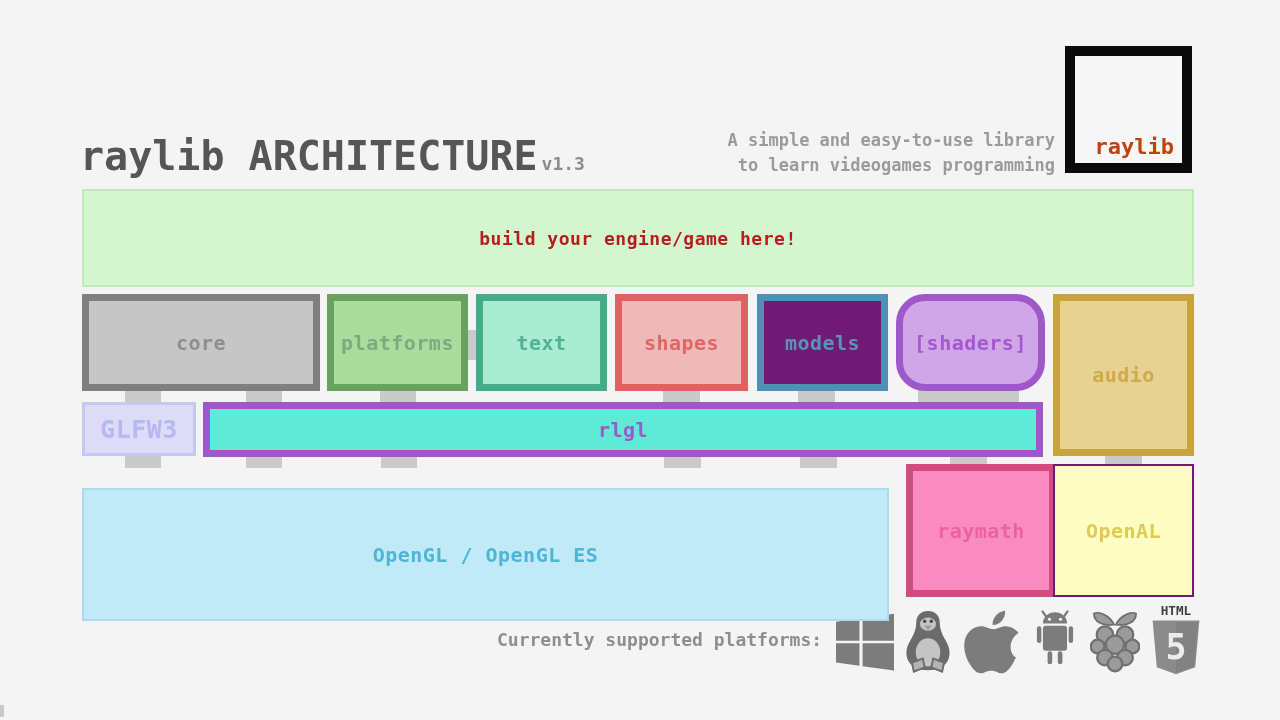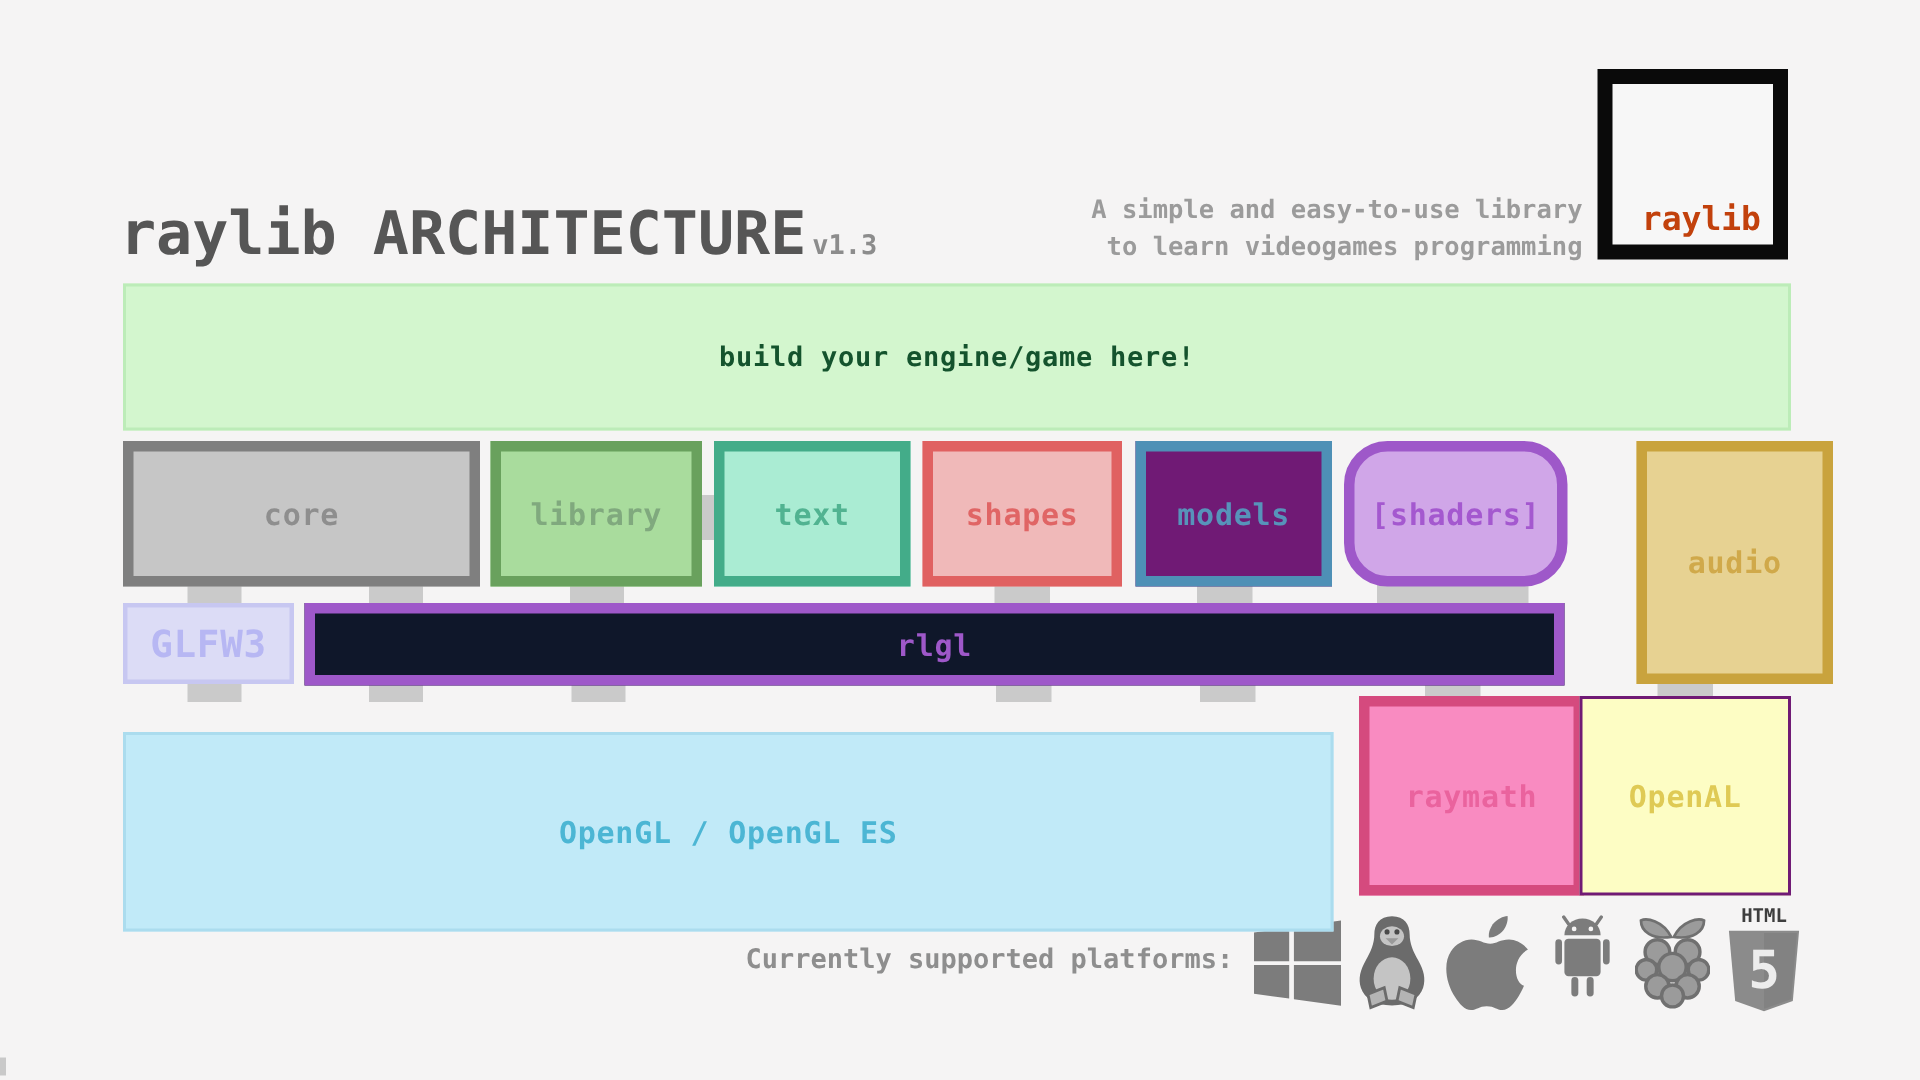--- a/index.html
+++ b/index.html
@@ -10,33 +10,33 @@
   }
   
   .title { position:absolute; left:80px; top:133px; font-size:40px; color:#565656; white-space:nowrap; }
   .title .version { font-size:18px; color:#8c8c8c; margin-left:4px; }
   .tagline { position:absolute; right:225px; top:128px; text-align:right; font-size:17px; line-height:25px; color:#9b9b9b; }
   .logo { position:absolute; left:1065px; top:46px; width:127px; height:127px; box-sizing:border-box; border:10px solid #0a0a0a; background:#f7f7f7; }
   .logo span { position:absolute; right:8px; bottom:4px; font-size:22px; color:#c2410c;margin-top:37px; }
   
   .box { position:absolute; box-sizing:border-box; display:flex; align-items:center; justify-content:center; z-index:2; font-size:20px; letter-spacing:0.5px; white-space:nowrap; }
   
-  .engine { left:82px; top:189px; width:1112px; height:98px; background:#d3f6ce; border:2px solid #bcecb8; color:#14532d; font-size:18px; }
+  .engine { left:82px; top:189px; width:1112px; height:98px; background:#d3f6ce; border:2px solid #bcecb8; color:#b91c1c; font-size:18px; }
   
   .mod { top:294px; height:97px; border-width:7px; border-style:solid; }
   .m-core     { left:82px;  width:238px; border-color:#7f7f7f; background:#c6c6c6; color:#8e8e8e; }
   .m-textures { left:327px; width:141px; border-color:#69a15d; background:#a9dc9d; color:#80a97e; }
   .m-text     { left:476px; width:131px; border-color:#43ac89; background:#aaecd3; color:#51b391; }
   .m-shapes   { left:615px; width:133px; border-color:#e06161; background:#f0b9b9; color:#e06565; }
   .m-models   { left:757px; width:131px; border-color:#4e90b6; background:#701a75; color:#5793ba; }
   .m-shaders  { left:896px; width:149px; border-color:#9e58c9; background:#d0a6e8; color:#a458cf;border-radius:29px; }
-  .m-audio    { left:1091px; top:294px; width:131px; height:162px; border:7px solid #c9a33d; background:#e7d292; color:#d0a94a; }
+  .m-audio    { left:1053px; top:294px; width:141px; height:162px; border:7px solid #c9a33d; background:#e7d292; color:#d0a94a; }
   
   .glfw { left:82px; top:402px; width:114px; height:54px; border:3px solid #c7c7f1; background:#dcdcf6; color:#b7b7f3; font-size:25px; }
-  .rlgl { left:203px; top:402px; width:840px; height:55px; border:7px solid #9e58c9; background:#0f172a; color:#9e58c9; }
+  .rlgl { left:203px; top:402px; width:840px; height:55px; border:7px solid #9e58c9; background:#5eead4; color:#9e58c9; }
   
   .opengl  { left:82px;  top:464px; width:807px; height:133px; border:2px solid #abdcee; background:#c1eaf8; color:#4cb6d4;margin-top:24px; }
   .raymath { left:896px; top:464px; width:150px; height:133px; border:7px solid #d54a7e; background:#f98bc1; color:#ea639e;margin-left:10px; }
   .openal  { left:1053px; top:464px; width:141px; height:133px; border:2px solid #701a75; background:#fdfdc4; color:#dfca55; }
   
   .conn { position:absolute; background:#cacaca; z-index:1; }
   
   .platforms-label { position:absolute; left:497px; top:629px; font-size:18px; color:#8e8e8e; }
   .platform-icons { position:absolute; left:836px; top:602px; height:80px; display:flex; align-items:center; gap:9px; }
   .platform-icons svg { display:block; }
@@ -74,21 +74,21 @@
   <div class="conn" style="left:1105px;top:450px;width:37px;height:18px"></div>
 
   <div class="box engine">
     <span>build your engine/game here!</span>
   </div>
 
   <div class="box mod m-core">
     <span>core</span>
   </div>
   <div class="box mod m-textures">
-    <span>library</span>
+    <span>platforms</span>
   </div>
   <div class="box mod m-text">
     <span>text</span>
   </div>
   <div class="box mod m-shapes">
     <span>shapes</span>
   </div>
   <div class="box mod m-models">
     <span>models</span>
   </div>

